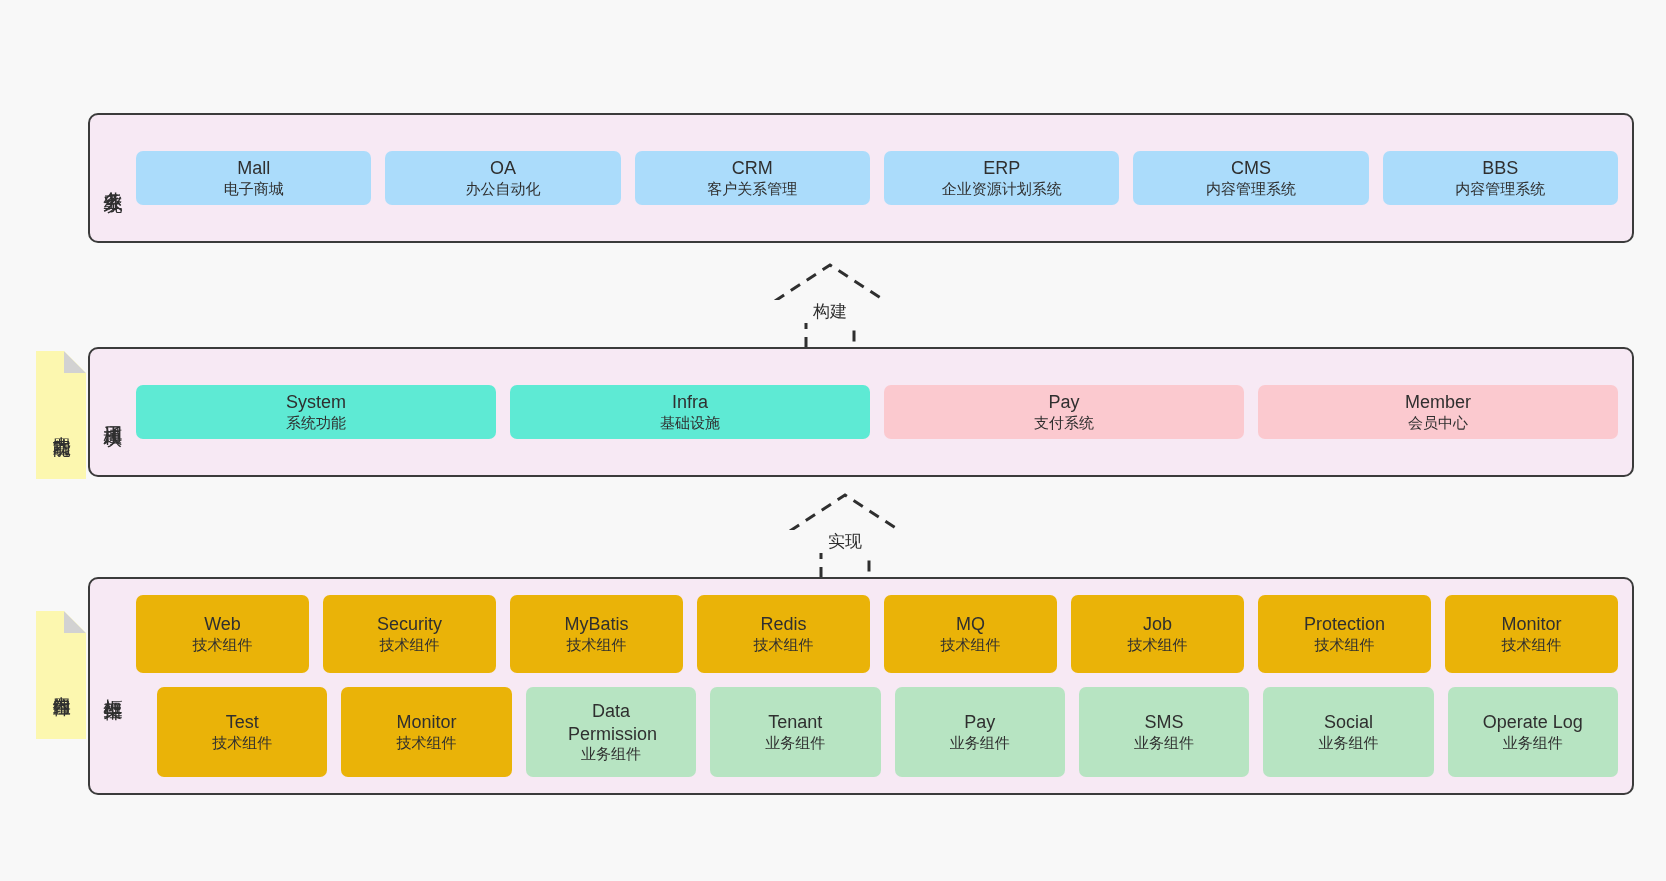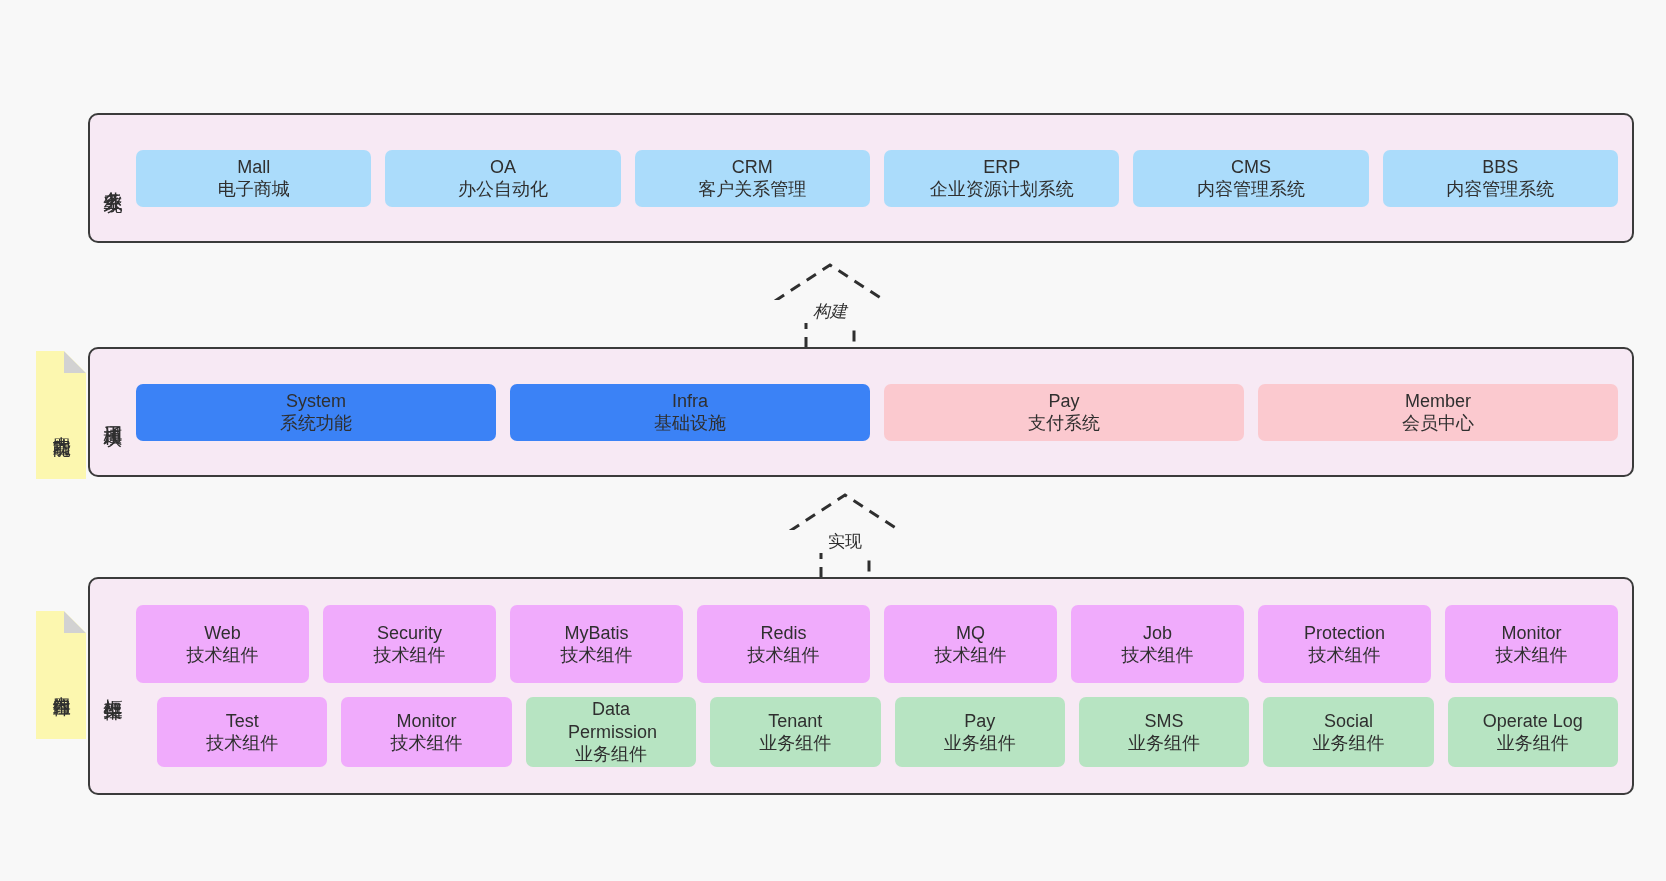--- a/index.html
+++ b/index.html
@@ -75,28 +75,28 @@
     text-align: center;
     box-sizing: border-box;
     padding: 6px 4px;
     line-height: 1.25;
   }
   .node .t1 {
     font-size: 18px;
     color: #2f2f2f;
   }
   .node .t2 {
-    font-size: 18px;
+    font-size: 15px;
     color: #2f2f2f;
   }
 
   .fill-blue       { background: #ABDCFB; }
-  .fill-red        { background: #3b82f6; }
+  .fill-red        { background: #5eead4; }
   .fill-pink       { background: #FBC9CF; }
-  .fill-green      { background: #f0abfc; }
+  .fill-green      { background: #eab308; }
   .fill-lightgreen { background: #B7E4C2; }
 
   
   .note {
     position: absolute;
     background: #FCF7AF;
     box-sizing: border-box;
     display: flex;
     align-items: center;
     justify-content: center;
@@ -170,21 +170,21 @@
           <div class="t2">内容管理系统</div>
         </div>
       </div>
     </div>
   </div>
 
   <div class="connector" style="left:760px; top:262px; width:140px; height:86px;">
     <svg width="140" height="86" viewBox="0 0 140 86">
       <path d="M 46 86 L 46 46 L 4 46 L 70 3 L 136 46 L 94 46 L 94 86" fill="none" stroke="#2f2f2f" stroke-width="3" stroke-dasharray="11 8" stroke-linecap="butt" stroke-linejoin="miter"></path>
     </svg>
-    <div class="conn-label" style="top:38px;font-style:italic;">构建</div>
+    <div class="conn-label" style="top:38px;">构建</div>
   </div>
 
   <div class="note" style="left:36px; top:351px; width:50px; height:128px;">
     <div class="fold"></div>
     <span>内置功能</span>
   </div>
 
   <div class="layer" style="left:88px; top:347px; width:1546px; height:130px;">
     <div class="layer-caption">通用模块</div>
     <div class="layer-body">
@@ -253,21 +253,21 @@
         <div class="node fill-green">
           <div class="t1">Protection</div>
           <div class="t2">技术组件</div>
         </div>
         <div class="node fill-green">
           <div class="t1">Monitor</div>
           <div class="t2">技术组件</div>
         </div>
       </div>
 
-      <div class="row" style="height:70px;padding-left:21px;">
+      <div class="row" style="height:90px;padding-left:21px;">
         <div class="node fill-green">
           <div class="t1">Test</div>
           <div class="t2">技术组件</div>
         </div>
         <div class="node fill-green">
           <div class="t1">Monitor</div>
           <div class="t2">技术组件</div>
         </div>
         <div class="node fill-lightgreen">
           <div class="t1" style="max-width:86px;">Data Permission</div>

